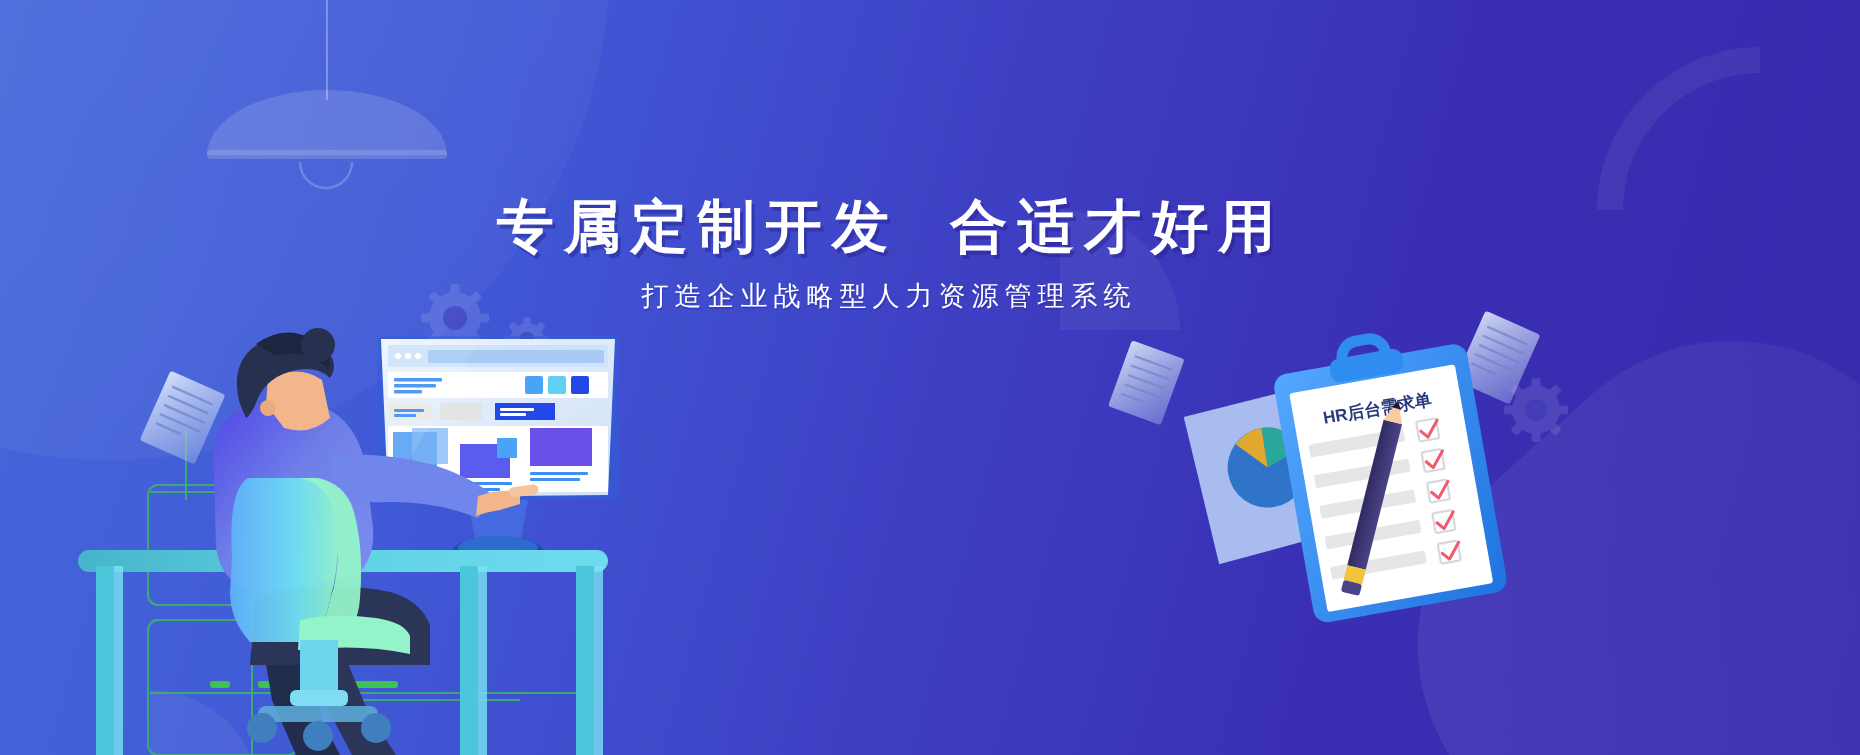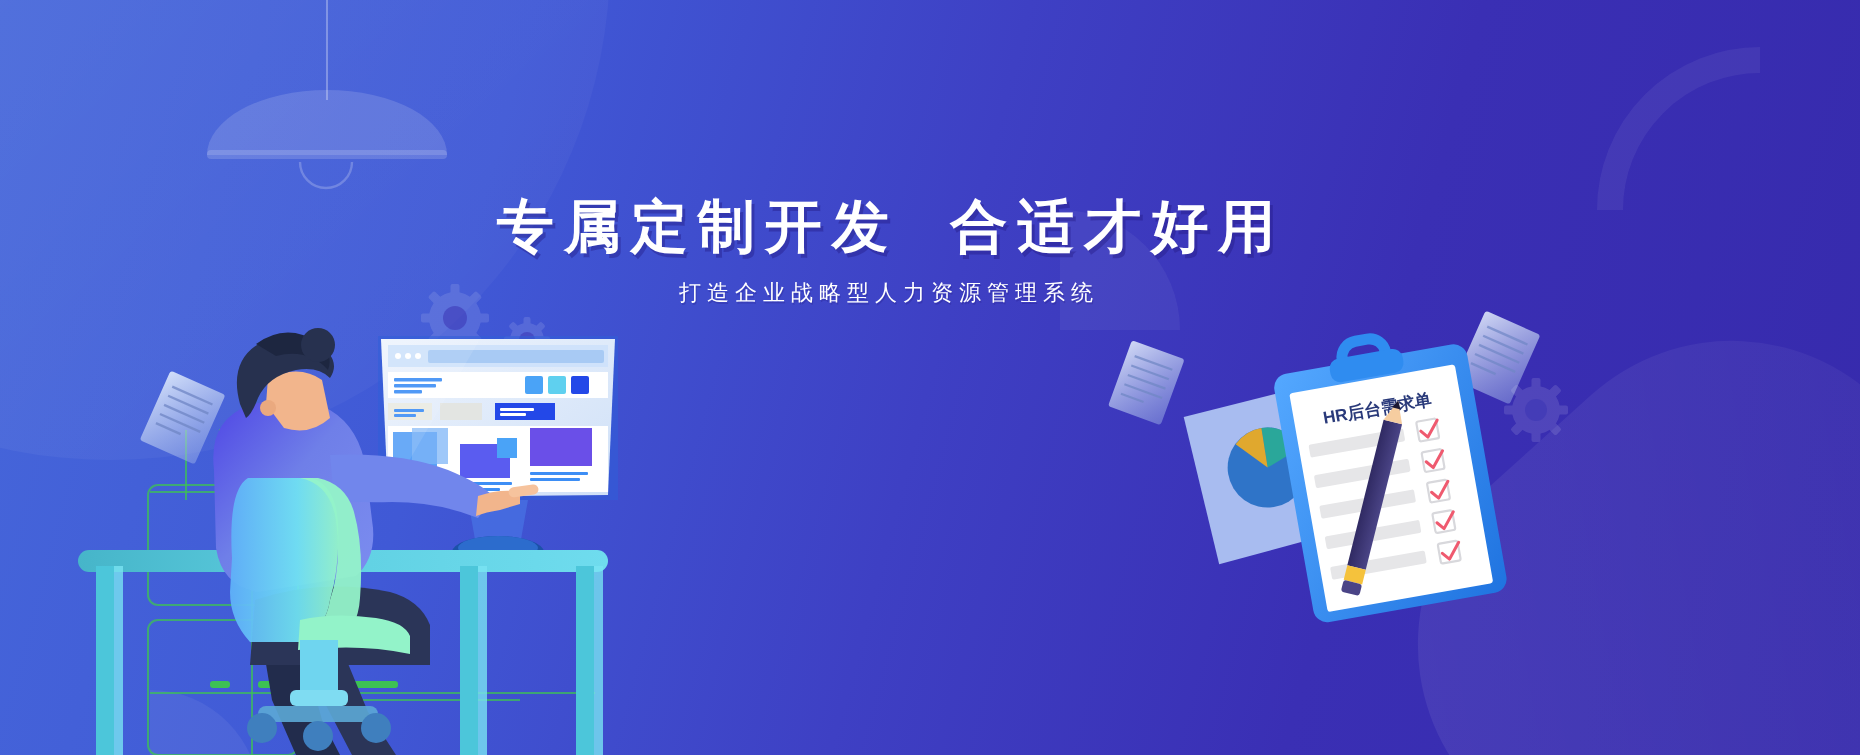--- a/index.html
+++ b/index.html
@@ -19,21 +19,21 @@
     position:absolute; left:0; top:196px; width:1772px;
     text-align:center; z-index:40; pointer-events:none;
   }
   #headline {
     color:#ffffff; font-size:57px; line-height:1.06; font-weight:bold;
     letter-spacing:10px; text-indent:10px;
     text-shadow:3px 4px 0 rgba(35,25,130,.40);
     white-space:pre;
   }
   #subtitle {
-    margin-top:24px; color:#ffffff; font-size:22px; line-height:1.2;
+    margin-top:24px; color:#ffffff; font-size:27px; line-height:1.2;
     letter-spacing:6px; text-indent:6px; font-weight:normal;
     text-shadow:1px 2px 0 rgba(35,25,130,.28);
     white-space:pre;
   }
 </style>
 </head>
 <body>
 
 <div id="banner">
 

